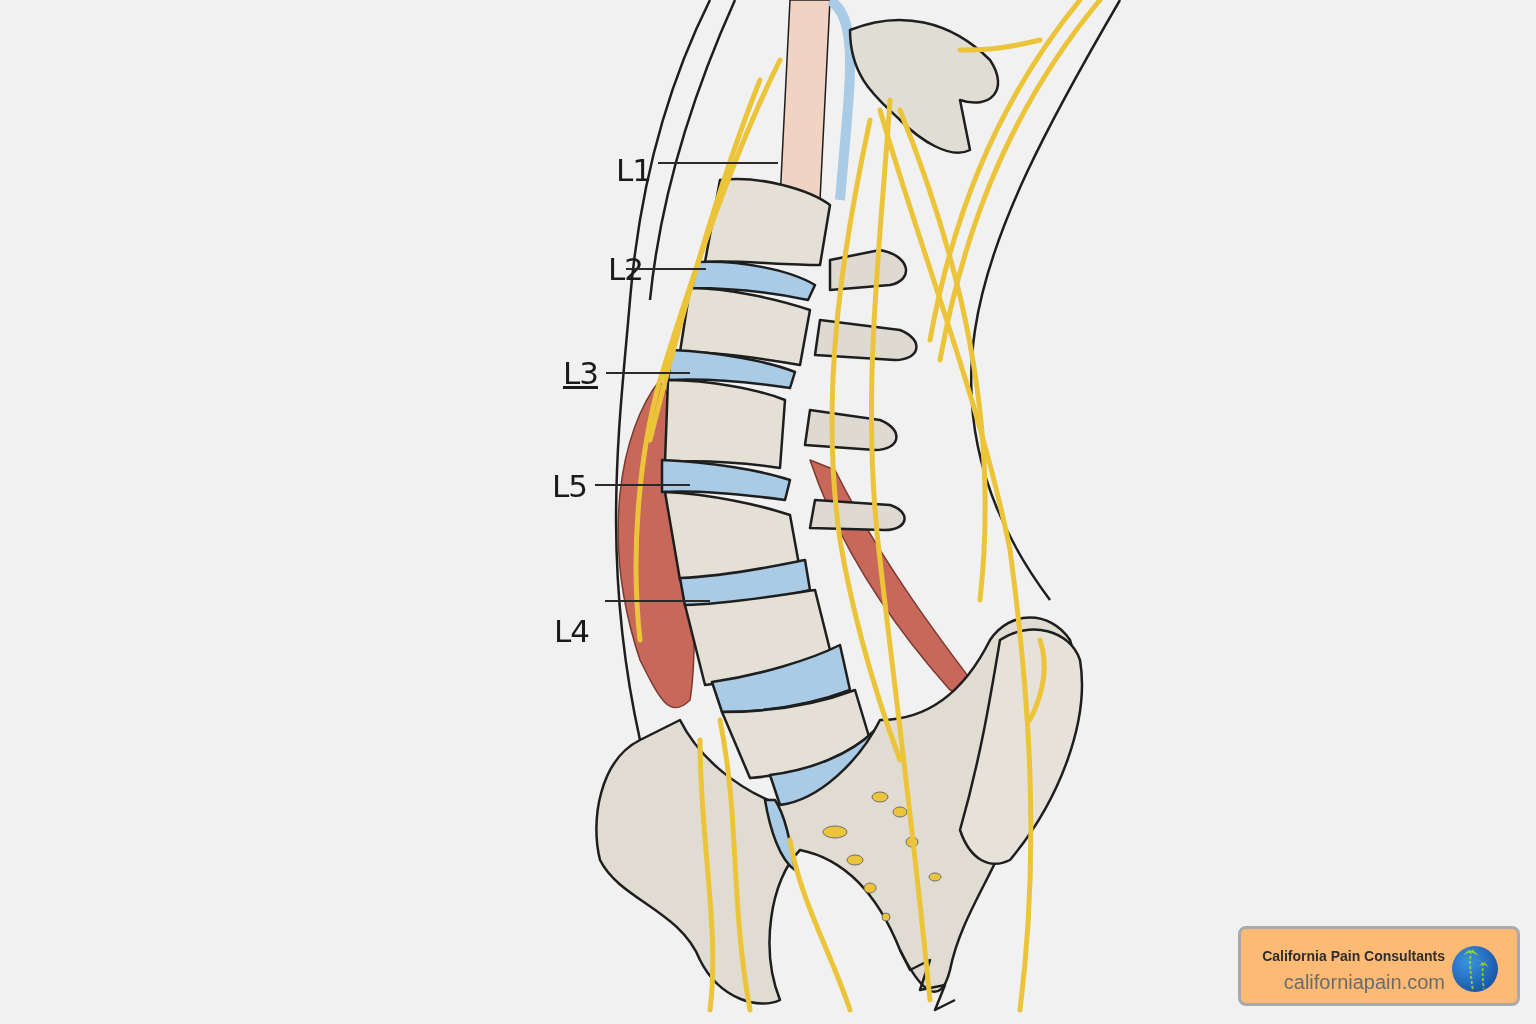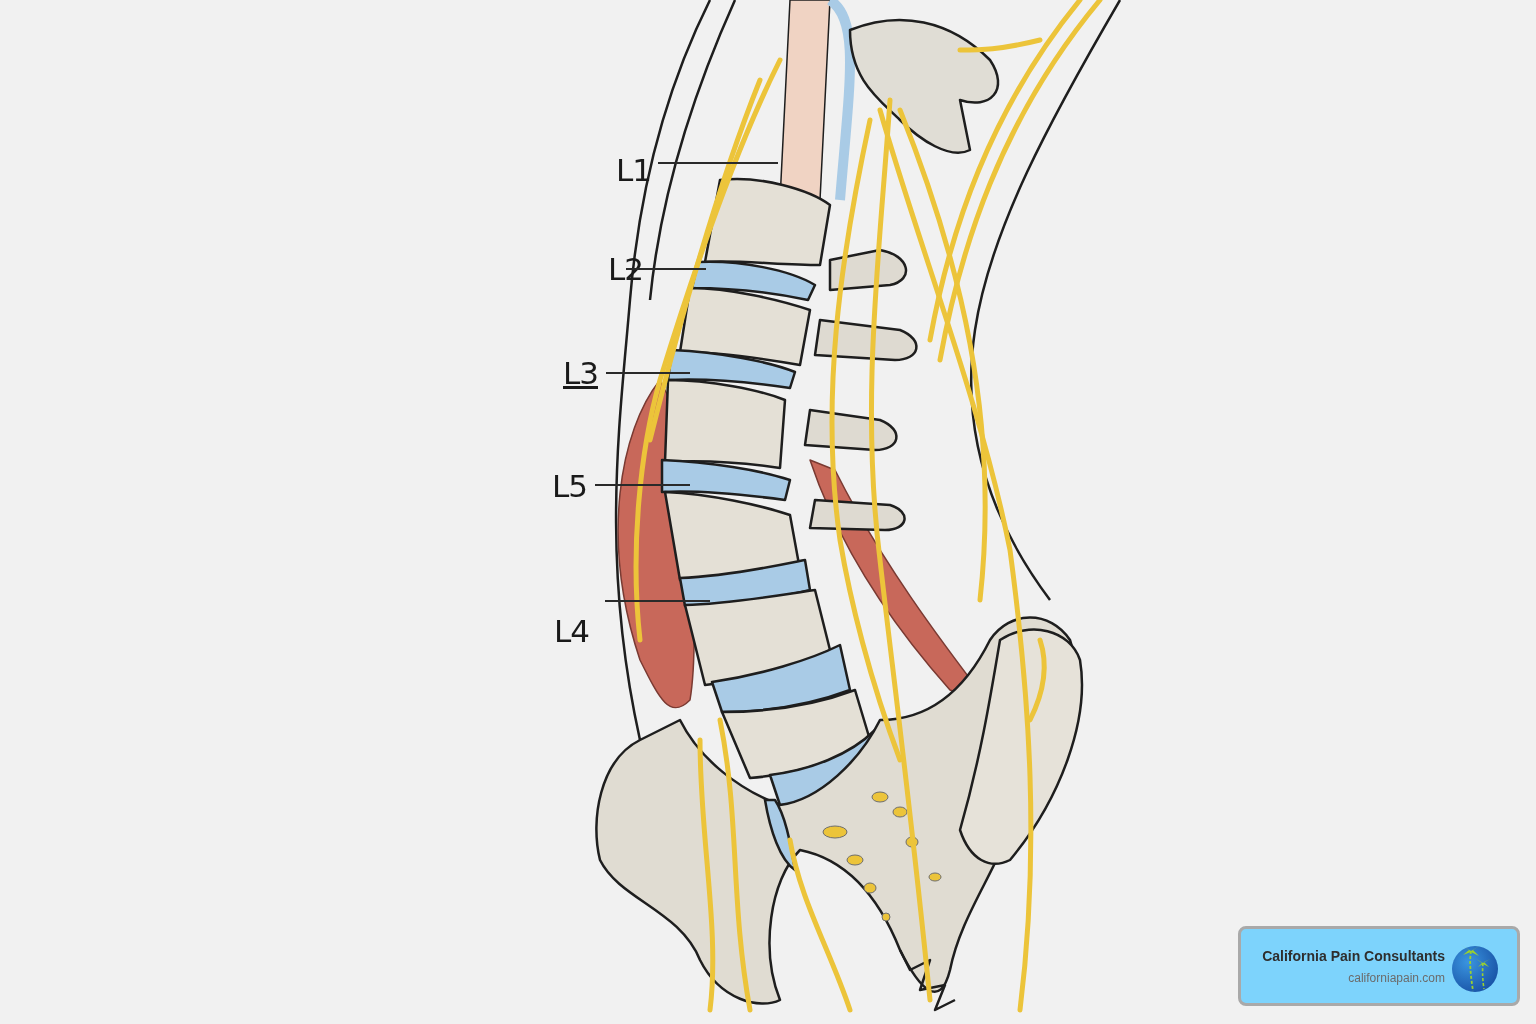--- a/index.html
+++ b/index.html
@@ -15,32 +15,32 @@
     font-family: "DejaVu Sans", sans-serif;
     font-size: 31px;
     color: #1a1a1a;
     letter-spacing: -1px;
     line-height: 1;
   }
   .leader { position: absolute; height: 2px; background: #2a2a2a; }
   #badge {
     position: absolute; left: 1238px; top: 926px;
     width: 282px; height: 80px;
-    background: #7dd3fc;
+    background: #fdba74;
     border: 3px solid #a9a9a9;
     border-radius: 8px;
     box-sizing: border-box;
   }
   #badge .name {
     position: absolute; right: 72px; top: 19px;
     font-size: 14px; font-weight: bold; color: #2e2e2e; white-space: nowrap;
   }
   #badge .url {
     position: absolute; right: 72px; top: 42px;
-    font-size: 12px; color: #6b6b6b; white-space: nowrap;
+    font-size: 20px; color: #6b6b6b; white-space: nowrap;
   }
   #badge .logo { position: absolute; right: 18px; top: 12px; width: 48px; height: 52px; }
 </style>
 </head>
 <body>
 
 <svg id="illustration" viewBox="0 0 1536 1024" xmlns="http://www.w3.org/2000/svg">
   <g stroke="#1e1e1e" stroke-width="2.5" stroke-linejoin="round">
 
     <path d="M710 0 C670 80 640 180 630 300 C620 420 600 560 640 740" fill="none"></path>

